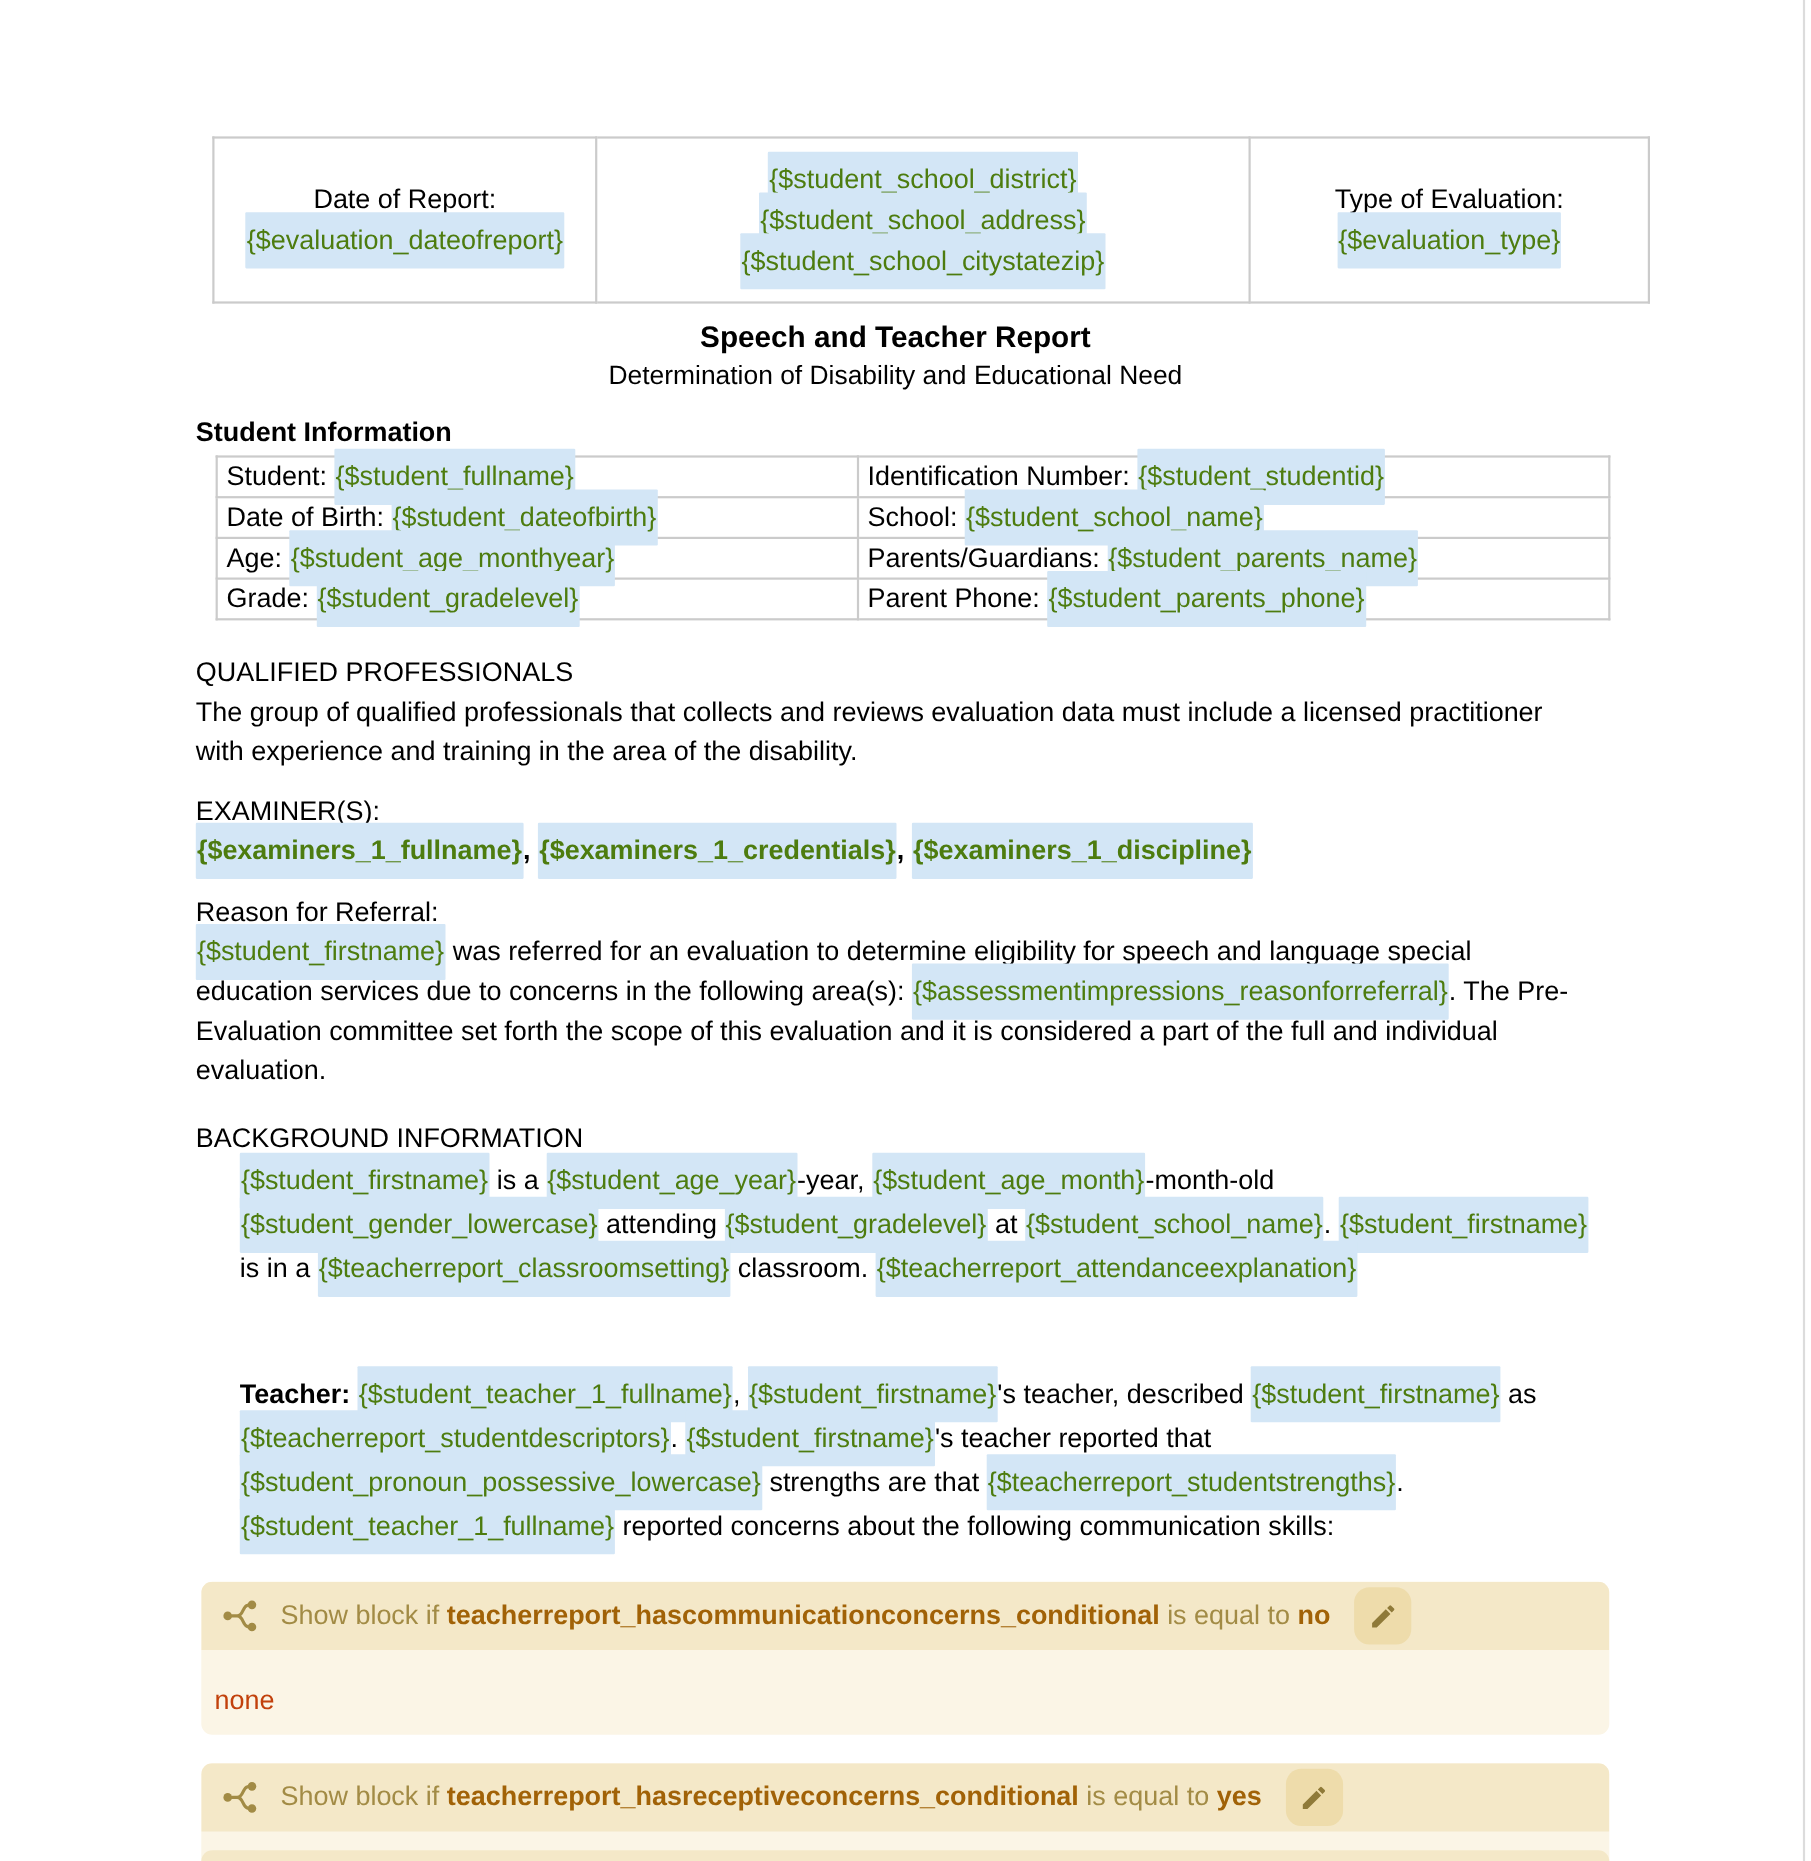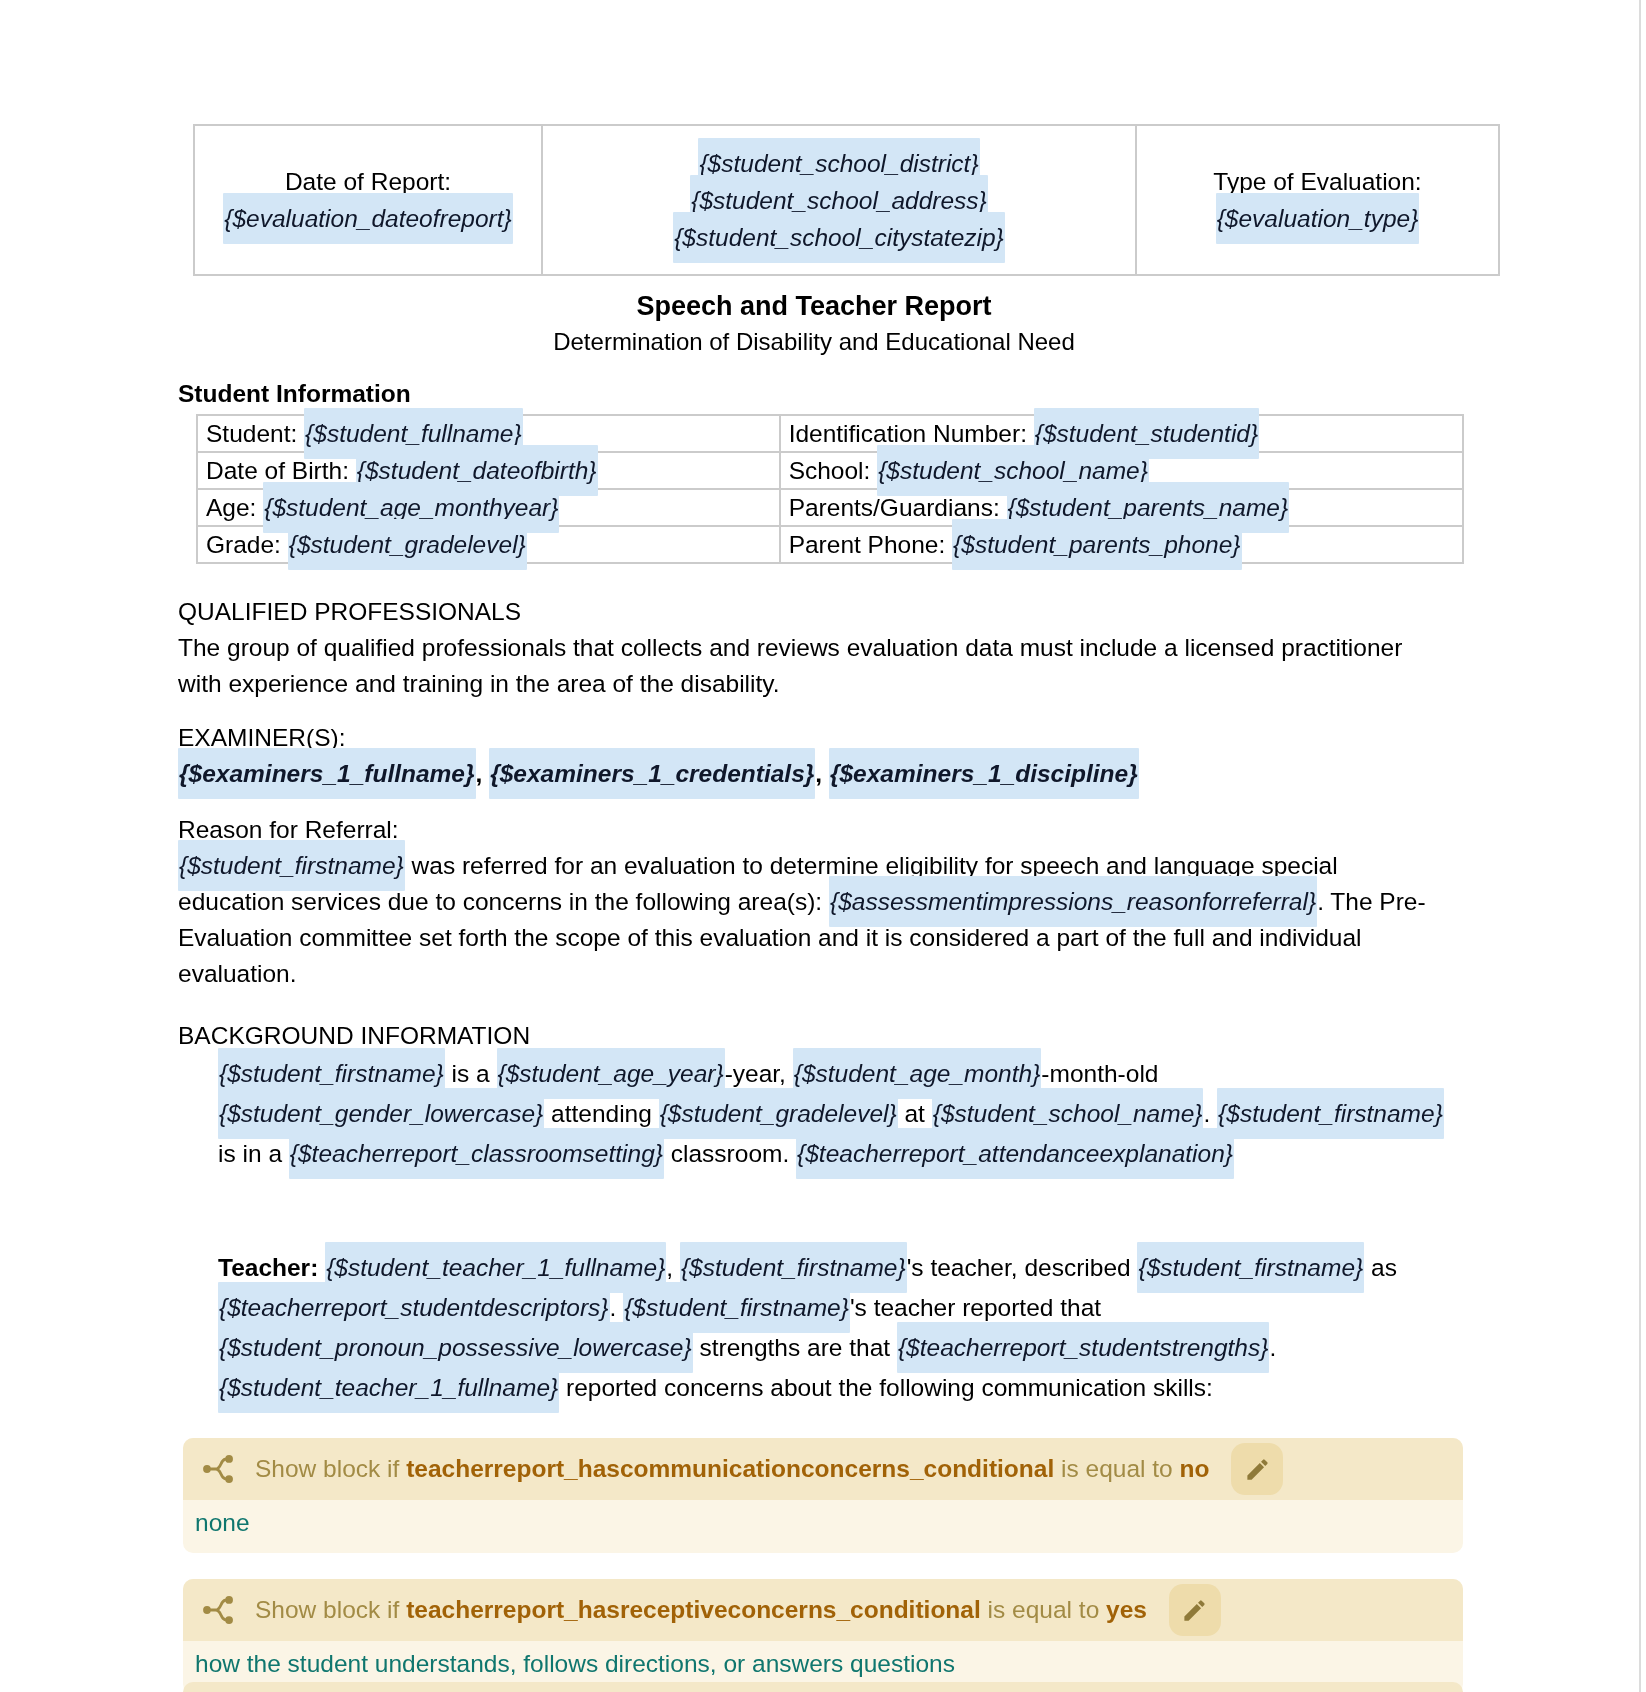--- a/index.html
+++ b/index.html
@@ -18,21 +18,21 @@
   .header-table td{
     border:2px solid #cbcbcb;text-align:center;vertical-align:middle;
     line-height:37px;padding:6px 10px;
   }
   .ht-c1{width:326px;}
   .ht-c2{width:572px;}
   .ht-c3{width:341px;}
 
   
   .seg-field,.seg-boldfield{
-    background:#d3e6f6;color:#0f172a;padding:12px 1px;border-radius:1px;font-style:italic;
+    background:#d3e6f6;color:#4d7c0f;padding:12px 1px;border-radius:1px;
   }
   .seg-boldfield{font-weight:bold;}
   .seg-bold{font-weight:bold;color:#000;}
   .seg-text{color:#000;}
 
   
   .title-block{margin-top:12px;text-align:center;line-height:36px;}
   .doc-title{font-weight:bold;font-size:27px;}
   .doc-subtitle{font-size:24px;}
 
@@ -65,21 +65,21 @@
     padding:0 18px;color:#a28b45;cursor:pointer;
   }
   .branch-icon{flex:0 0 auto;display:flex;align-items:center;margin-right:18px;color:#a28b45;}
   .cond-text{line-height:30px;}
   .cond-text b{font-weight:bold;color:#a16207;}
   .edit-btn{
     flex:0 0 auto;margin-left:22px;width:52px;height:52px;border:none;
     border-radius:14px;background:#eedcab;color:#8f7a39;
     display:flex;align-items:center;justify-content:center;cursor:pointer;padding:0;
   }
-  .cond-content{padding:5px 14px 12px 12px;line-height:36px;color:#0f766e;}
+  .cond-content{padding:5px 14px 12px 12px;line-height:36px;color:#c2410c;margin-top:24px;}
 
   .cond-partial{
     position:absolute;top:1682px;left:183px;width:1280px;height:14px;
     background:#f4e8c8;border-radius:10px 10px 0 0;
   }
 </style>
 </head>
 <body>
 
 <div class="page-edge"></div>

